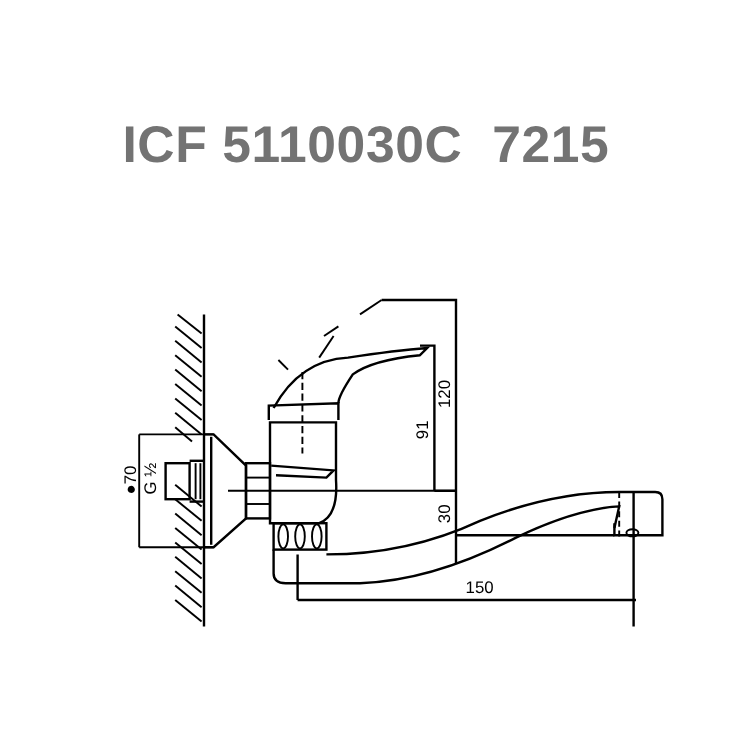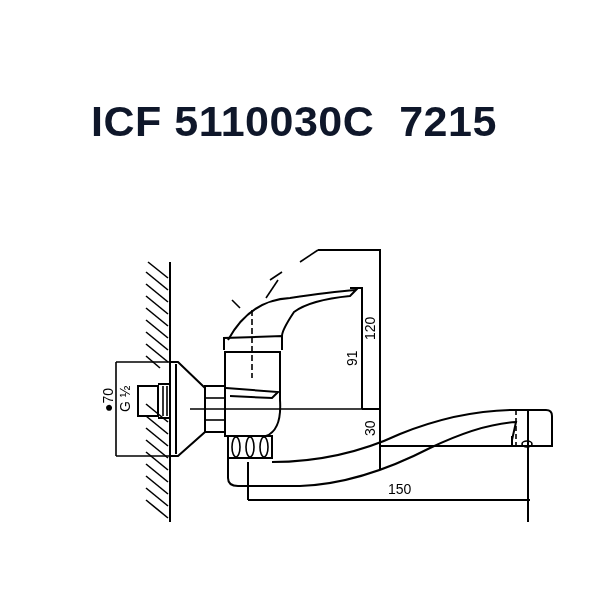--- a/index.html
+++ b/index.html
@@ -1,17 +1,17 @@
 <!DOCTYPE html>
 <html><head>
 <meta charset="utf-8">
 <style>
   html,body{margin:0;padding:0;background:#fff;}
   body{width:608px;height:608px;position:relative;overflow:hidden;font-family:"Liberation Sans",sans-serif;}
-  #title{position:absolute;left:91px;top:100px;font-size:43px;font-weight:bold;color:#0f172a;letter-spacing:0.5px;white-space:pre;line-height:1;}
+  #title{position:absolute;left:102px;top:100px;font-size:43px;font-weight:bold;color:#737373;letter-spacing:0.5px;white-space:pre;line-height:1;}
   svg{position:absolute;left:0;top:0;}
   .dim{font-family:"Liberation Sans",sans-serif;font-size:14px;fill:#000;}
   .ln{stroke:#000;stroke-width:2;fill:none;}
   .th{stroke:#000;stroke-width:1.6;fill:none;}
 </style>
 </head>
 <body>
 
 <div id="title">ICF 5110030C  7215</div>
 

